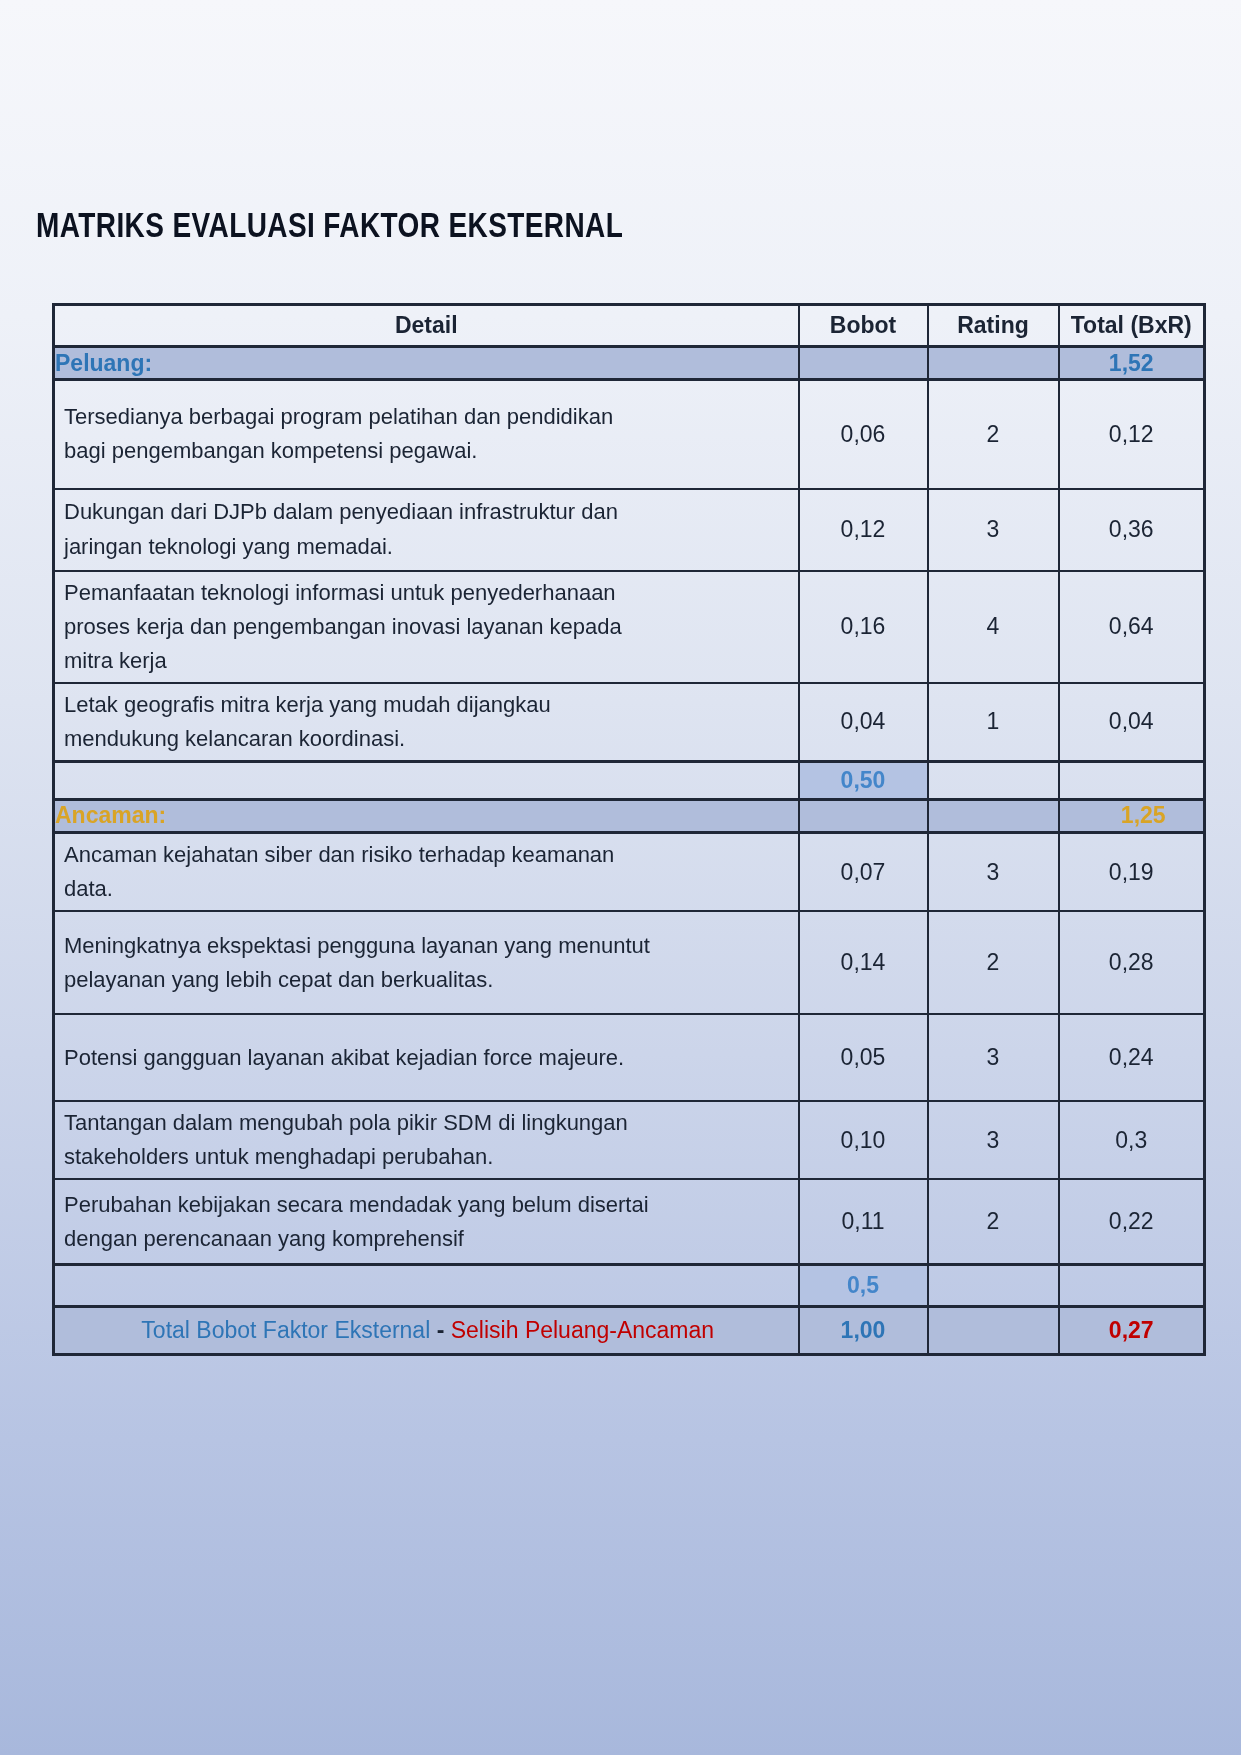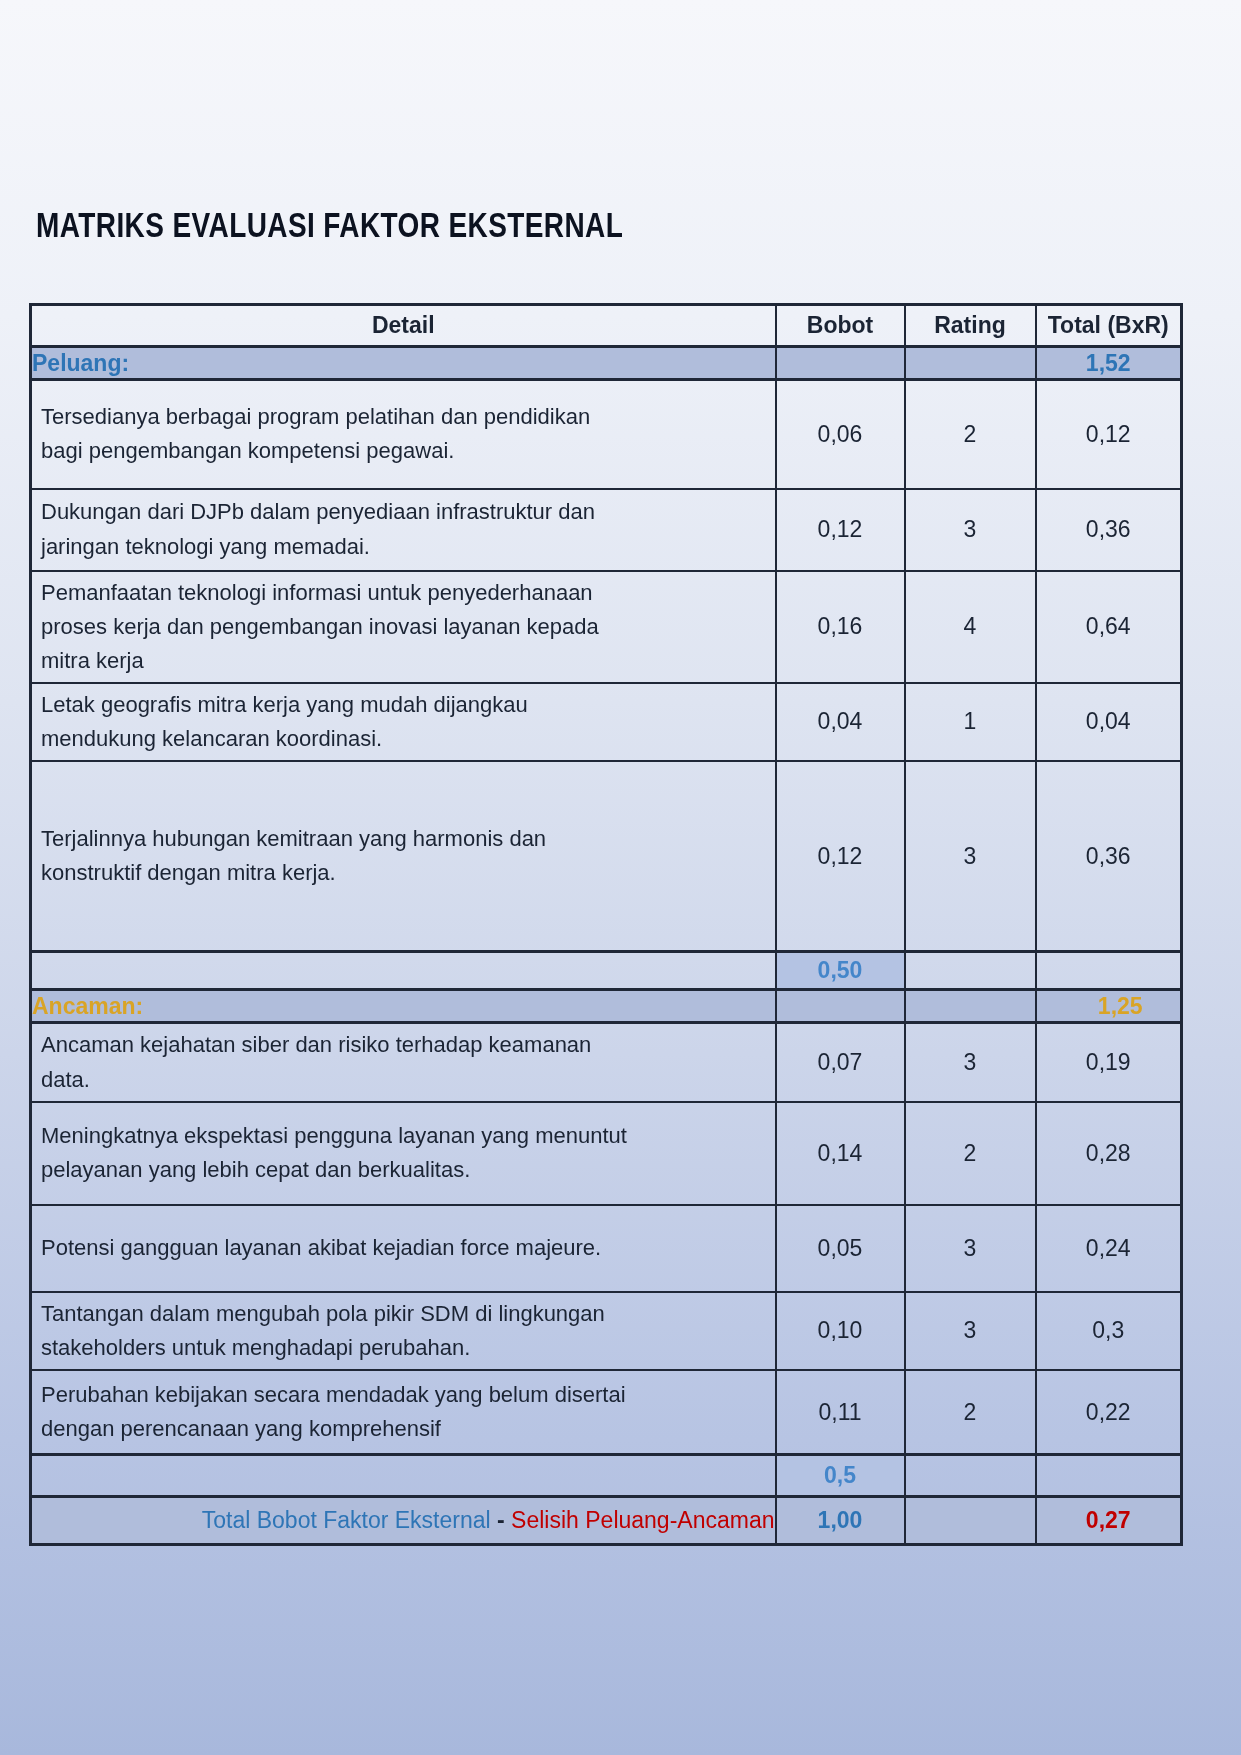--- a/index.html
+++ b/index.html
@@ -8,21 +8,21 @@
     font-family:"Liberation Sans",sans-serif;
     background:linear-gradient(180deg,#f6f7fb 0%,#eef1f8 18%,#dee4f1 40%,#ccd5ea 60%,#b7c4e3 82%,#a8b8dc 100%);
   }
   .page{position:relative;width:1241px;height:1495px;}
   .page-title{
     position:absolute;left:36px;top:205px;margin:0;
     font-size:35px;font-weight:800;letter-spacing:.5px;color:#0c1220;
     transform:scaleX(0.8);transform-origin:left top;white-space:nowrap;
   }
   table.matrix{
-    position:absolute;left:29px;top:303px;width:1151px;
+    position:absolute;left:52px;top:303px;width:1151px;
     border-collapse:collapse;table-layout:fixed;
     color:var(--text);
     border:3px solid var(--border);
   }
   .matrix th,.matrix td{border:2px solid var(--border);padding:0;vertical-align:middle;}
   .matrix thead th{
     height:39px;font-size:23px;font-weight:bold;text-align:center;
     border-bottom-width:3px;
   }
   .detail-text{
@@ -32,21 +32,21 @@
   .num{text-align:center;font-size:23px;}
   tr.sec td{background:var(--section-fill);border-top-width:3px;border-bottom-width:3px;}
   tr.sec td.sec-label{font-weight:bold;font-size:23px;text-align:left;}
   tr.sec td.sec-total{font-weight:bold;}
   tr.subtotal td{border-top-width:3px;border-bottom-width:3px;}
   tr.subtotal td.sub-val{
     background:var(--subtotal-fill);
     font-weight:bold;font-size:23px;color:var(--subtotal-blue);
   }
   tr.footer td{background:var(--section-fill);border-top-width:3px;height:45px;}
-  tr.footer td.footer-label{text-align:right;padding-left:3px;font-size:23px;}
+  tr.footer td.footer-label{text-align:center;padding-left:3px;font-size:23px;}
   tr.footer .lbl-blue{color:var(--blue);}
   tr.footer .lbl-dash{color:var(--text);font-weight:bold;}
   tr.footer .lbl-red{color:var(--red);}
   tr.footer td.footer-bobot{font-weight:bold;color:var(--blue);}
   tr.footer td.footer-total{font-weight:bold;color:var(--red);}
 </style>
 </head>
 <body>
 
 <div class="page">
@@ -104,29 +104,20 @@
           <td class="num">0,64</td>
         </tr>
         <tr style="height: 76px;">
           <td class="">
             <span class="detail-text">Letak geografis mitra kerja yang mudah dijangkau
 mendukung kelancaran koordinasi.</span>
           </td>
           <td class="num">0,04</td>
           <td class="num">1</td>
           <td class="num">0,04</td>
-        </tr>
-        <tr style="height: 191px;">
-          <td class="">
-            <span class="detail-text">Terjalinnya hubungan kemitraan yang harmonis dan
-konstruktif dengan mitra kerja.</span>
-          </td>
-          <td class="num">0,12</td>
-          <td class="num">3</td>
-          <td class="num">0,36</td>
         </tr>
         <tr class="subtotal" style="height: 38px;">
           <td class=""></td>
           <td class="num sub-val">0,50</td>
           <td class="num"></td>
           <td class="num"></td>
         </tr>
         <tr class="sec" style="height: 33px;">
           <td class="sec-label" style="color: rgb(217, 164, 38);">Ancaman:</td>
           <td class="num"></td>

